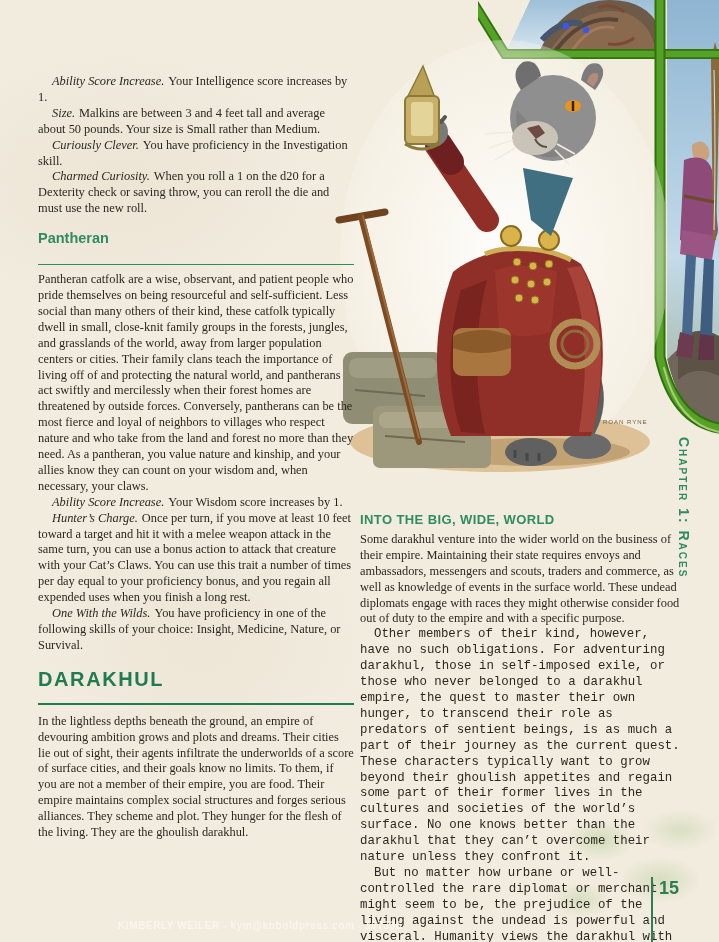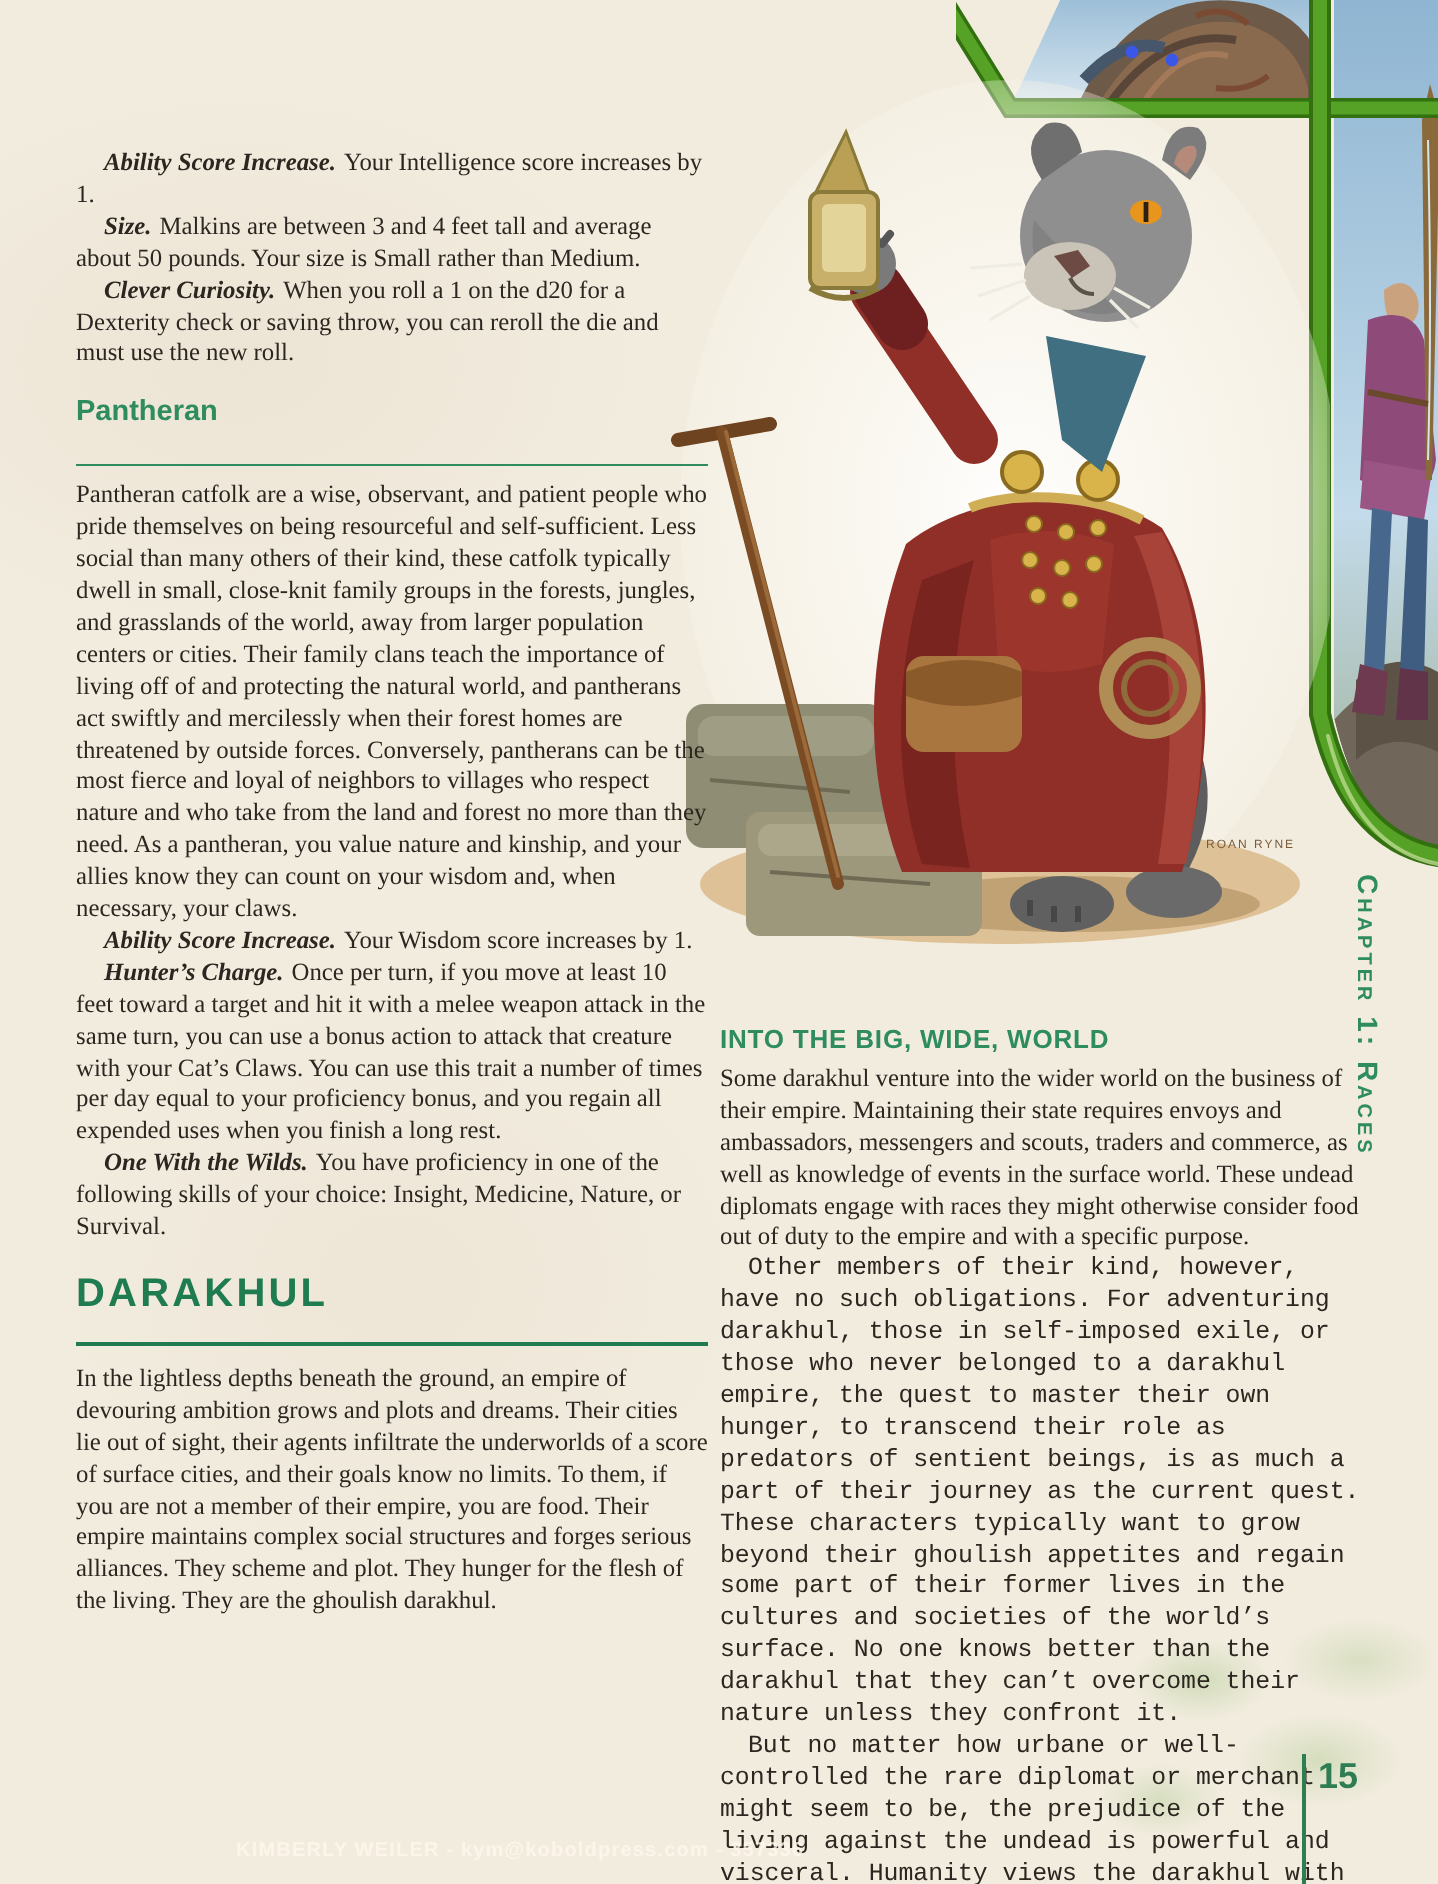--- a/index.html
+++ b/index.html
@@ -11,21 +11,21 @@
       #f2ecdf;
     font-family:"Liberation Serif", serif;
     color:#2c2620;
   }
   
   .col{position:absolute;font-size:12.4px;line-height:15.9px;}
   .left-col{left:38px;top:74px;width:316px;}
   .right-col{left:360px;top:512px;width:320px;}
   p{margin:0;}
   .trait{text-indent:14px;}
-  .lead{font-weight:bold;font-style:italic;margin-right:4px;}
+  .lead{font-weight:normal;font-style:italic;margin-right:4px;}
   .indent{text-indent:14px;font-family:Liberation Mono, monospace;}
   .subhead{
     font-family:"Liberation Sans", sans-serif;font-size:14.5px;font-weight:600;
     color:#2f8c5e;border-bottom:1.6px solid #2f8c5e;padding-bottom:17px;
     margin:14px 0 7px 0;
   }
   .h1{
     font-family:"Liberation Sans", sans-serif;font-size:20px;font-weight:bold;
     letter-spacing:1.6px;color:#1f7b50;border-bottom:2px solid #1f7b50;
     padding-bottom:15px;margin:18px 0 9px 0;
@@ -212,21 +212,22 @@
     </g>
 
     <text x="268" y="384" font-family="Liberation Sans, sans-serif" font-size="6" fill="#7a5a3a" letter-spacing="1">ROAN RYNE</text>
   </svg>
 
   <div class="leafmark"></div>
 
   <div class="col left-col">
     <p class="trait"><span class="lead">Ability Score Increase.</span><span>Your Intelligence score increases by 1.</span></p>
     <p class="trait"><span class="lead">Size.</span><span>Malkins are between 3 and 4 feet tall and average about 50 pounds. Your size is Small rather than Medium.</span></p>
-    <p class="trait"><span class="lead">Clever Curiosity.</span><span>When you roll a 1 on the d20 for a Dexterity check or saving throw, you can reroll the die and must use the new roll.</span></p>
+    <p class="trait"><span class="lead">Curiously Clever.</span><span>You have proficiency in the Investigation skill.</span></p>
+    <p class="trait"><span class="lead">Charmed Curiosity.</span><span>When you roll a 1 on the d20 for a Dexterity check or saving throw, you can reroll the die and must use the new roll.</span></p>
 
     <h3 class="subhead">Pantheran</h3>
     <p class="body-p">Pantheran catfolk are a wise, observant, and patient people who pride themselves on being resourceful and self-sufficient. Less social than many others of their kind, these catfolk typically dwell in small, close-knit family groups in the forests, jungles, and grasslands of the world, away from larger population centers or cities. Their family clans teach the importance of living off of and protecting the natural world, and pantherans act swiftly and mercilessly when their forest homes are threatened by outside forces. Conversely, pantherans can be the most fierce and loyal of neighbors to villages who respect nature and who take from the land and forest no more than they need. As a pantheran, you value nature and kinship, and your allies know they can count on your wisdom and, when necessary, your claws.</p>
     <p class="trait"><span class="lead">Ability Score Increase.</span><span>Your Wisdom score increases by 1.</span></p>
     <p class="trait"><span class="lead">Hunter’s Charge.</span><span>Once per turn, if you move at least 10 feet toward a target and hit it with a melee weapon attack in the same turn, you can use a bonus action to attack that creature with your Cat’s Claws. You can use this trait a number of times per day equal to your proficiency bonus, and you regain all expended uses when you finish a long rest.</span></p>
     <p class="trait"><span class="lead">One With the Wilds.</span><span>You have proficiency in one of the following skills of your choice: Insight, Medicine, Nature, or Survival.</span></p>
 
     <h2 class="h1">DARAKHUL</h2>
     <p class="body-p">In the lightless depths beneath the ground, an empire of devouring ambition grows and plots and dreams. Their cities lie out of sight, their agents infiltrate the underworlds of a score of surface cities, and their goals know no limits. To them, if you are not a member of their empire, you are food. Their empire maintains complex social structures and forges serious alliances. They scheme and plot. They hunger for the flesh of the living. They are the ghoulish darakhul.</p>
   </div>

